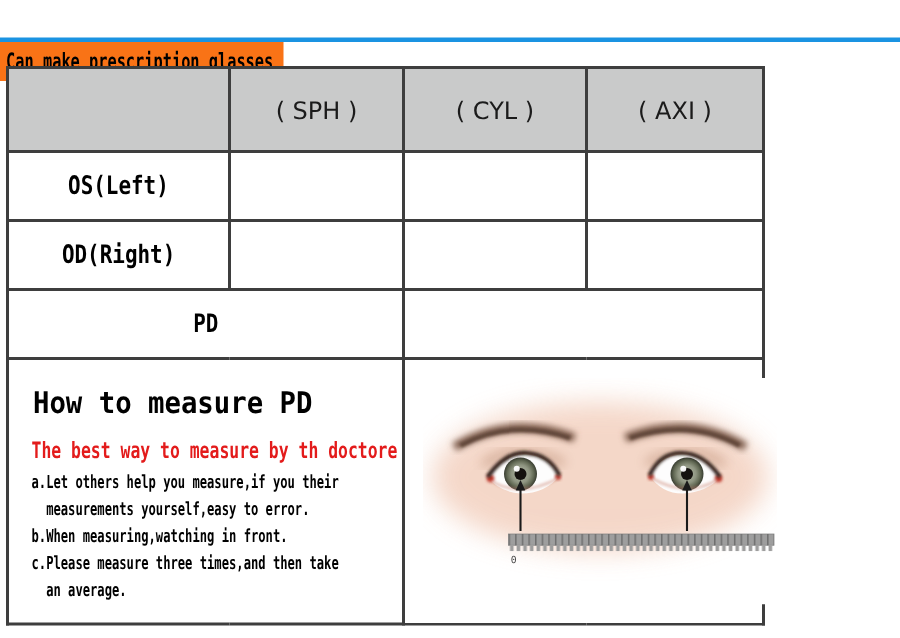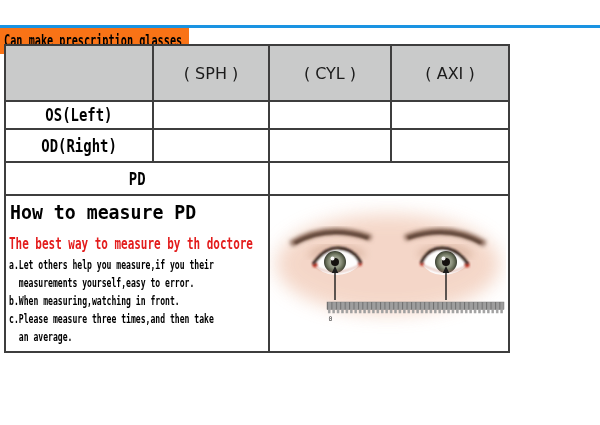--- a/index.html
+++ b/index.html
@@ -9,21 +9,21 @@
   
   .banner-rule{position:absolute;left:0;top:25px;width:600px;height:3px;background:#1a93e2;}
   .banner{position:absolute;left:0;top:2px;width:189px;height:26px;background:#f97316;margin-top:26px;}
   .banner span{display:inline-block;white-space:nowrap;color:#000;
     font-family:"DejaVu Sans Mono",monospace;font-weight:bold;font-size:15px;line-height:26px;
     padding-left:6px;transform:scaleX(0.68);transform-origin:0 50%;}
 
   
   table.rx{position:absolute;left:4px;top:44px;width:504px;border-collapse:collapse;
     table-layout:fixed;}
-  table.rx td{border:2px solid #3e3e3e;padding:0;}
+  table.rx td{border:2px solid #3e3e3e;padding:12px;}
   td.hdr{background:#c9caca;text-align:center;font-size:16px;color:#1b1b1b;
     font-family:"DejaVu Sans",sans-serif;}
   td.rowlab{text-align:center;}
   td.rowlab span{display:inline-block;white-space:nowrap;color:#000;
     font-family:"DejaVu Sans Mono",monospace;font-weight:bold;font-size:17px;
     transform:scaleX(0.82);}
   td.pdlab{padding-right:58px;}
   td.instr{vertical-align:top;}
   td.photo{padding:0;position:relative;background:#fff;}
 

